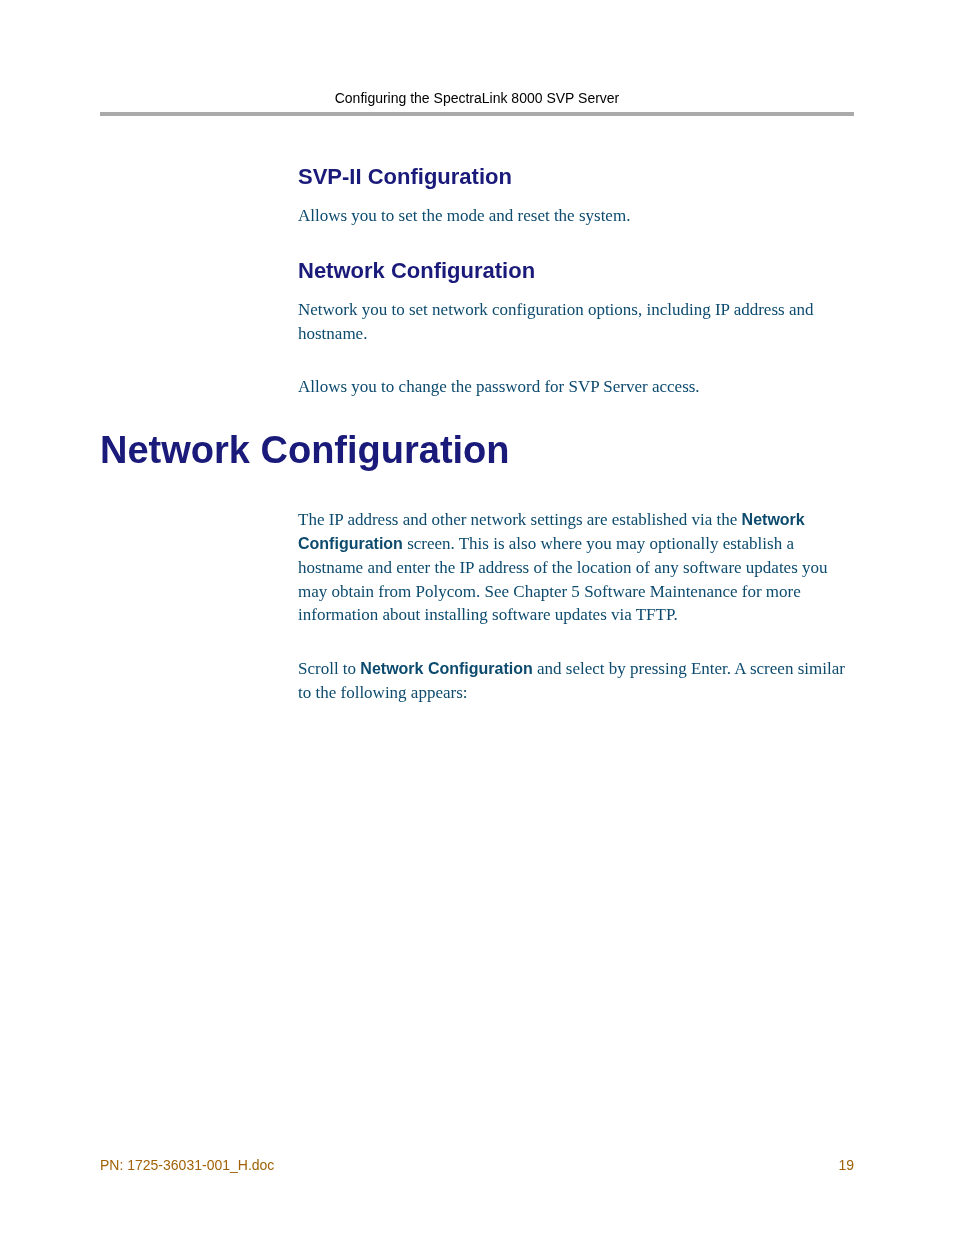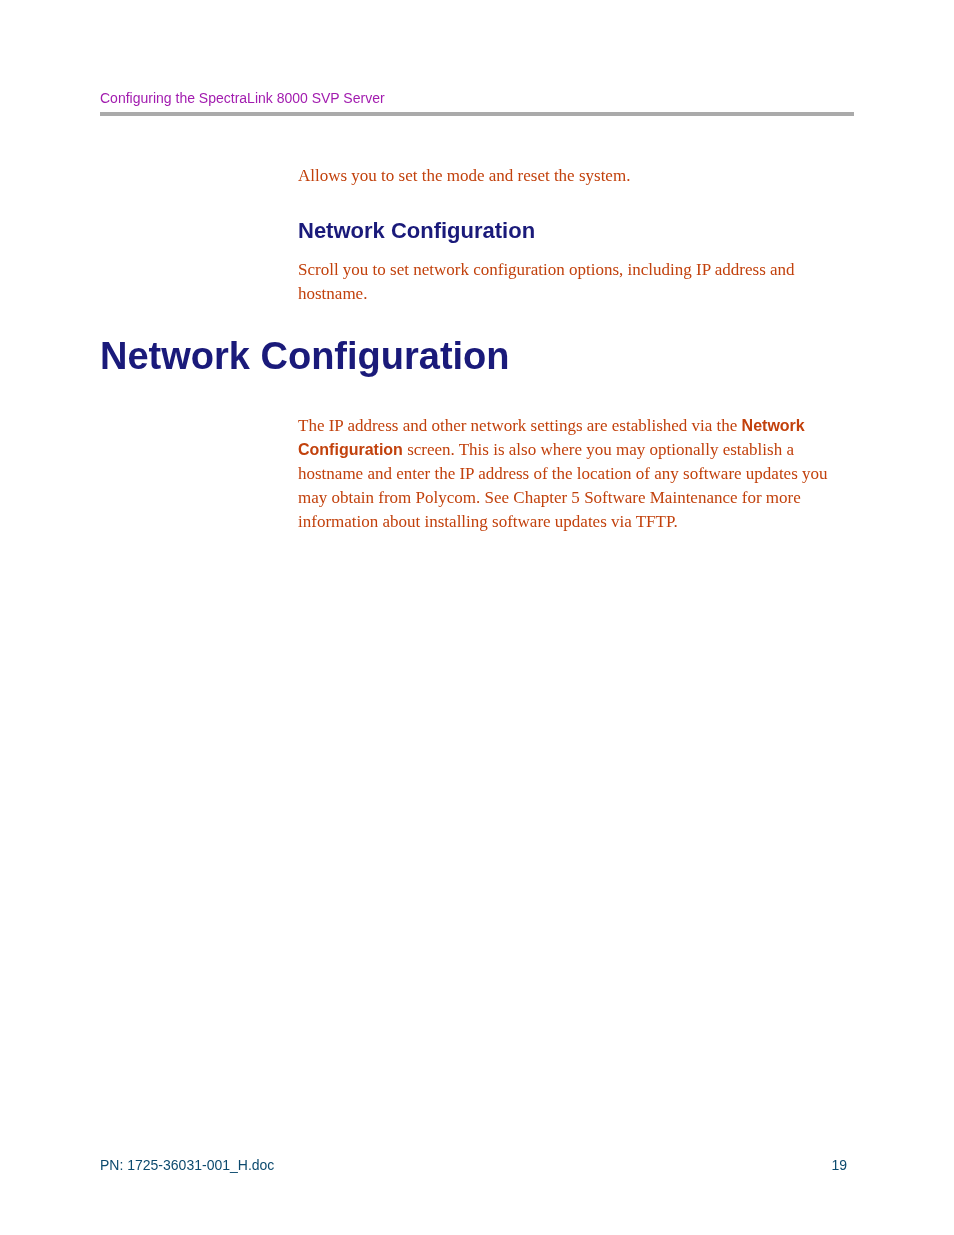--- a/index.html
+++ b/index.html
@@ -12,45 +12,45 @@
       height: 1235px;
       background: #ffffff;
       font-family: "Palatino Linotype", "Book Antiqua", Palatino, serif;
       color: #000000;
       position: relative;
     }
     .page {
       padding: 90px 100px 0 100px;
     }
     .header-right {
-      text-align: left;
+      text-align: center;
       font-family: "Trebuchet MS", "Lucida Sans Unicode", sans-serif;
       font-size: 14px;
-      color: #a21caf;
+      color: #000000;
       margin-bottom: 6px;
     }
     .header-rule {
       border: none;
       border-top: 4px solid #aaaaaa;
       margin-bottom: 48px;
     }
     .content-indent {
       margin-left: 198px;
     }
     .subheading {
       font-family: "Trebuchet MS", "Lucida Sans Unicode", sans-serif;
       font-size: 22px;
       font-weight: bold;
       color: #1a1a7a;
       margin-bottom: 14px;
     }
     .body-text {
       font-size: 17px;
       line-height: 1.4;
-      color: #c2410c;
+      color: #0c4a6e;
       margin-bottom: 30px;
     }
     .main-heading {
       font-family: "Trebuchet MS", "Lucida Sans Unicode", sans-serif;
       font-size: 38px;
       font-weight: bold;
       color: #1a1a7a;
       margin-top: 30px;
       margin-bottom: 36px;
       margin-left: 0;
@@ -59,49 +59,54 @@
       font-family: "Trebuchet MS", "Lucida Sans Unicode", sans-serif;
       font-weight: bold;
       font-size: 16px;
     }
     .italic-inline {
     }
     .footer {
       position: absolute;
       bottom: 62px;
       left: 100px;
-      right: 107px;
+      right: 100px;
       display: flex;
       justify-content: space-between;
       font-family: "Trebuchet MS", "Lucida Sans Unicode", sans-serif;
       font-size: 14px;
-      color: #0c4a6e;
+      color: #a16207;
     }
   </style>
 </head>
 <body>
 
 <div class="page">
   <div class="header-right">Configuring the SpectraLink 8000 SVP Server</div>
   <hr class="header-rule">
 
   <div class="content-indent">
+    <div class="subheading">SVP-II Configuration</div>
     <div class="body-text">Allows you to set the mode and reset the system.</div>
 
     <div class="subheading">Network Configuration</div>
-    <div class="body-text">Scroll you to set network configuration options, including IP address and hostname.</div>
+    <div class="body-text">Network you to set network configuration options, including IP address and hostname.</div>
 
+    <div class="body-text">Allows you to change the password for SVP Server access.</div>
   </div>
 
   <div class="main-heading">Network Configuration</div>
 
   <div class="content-indent">
     <div class="body-text">
       <span>The IP address and other network settings are established via the </span><span class="bold-inline">Network Configuration</span><span> screen. This is also where you may optionally establish a hostname and enter the IP address of the location of any software updates you may obtain from Polycom. See Chapter 5 </span><span class="italic-inline">Software Maintenance</span><span> for more information about installing software updates via TFTP.</span>
     </div>
 
+    <div class="body-text">
+      <span>Scroll to </span><span class="bold-inline">Network Configuration</span><span> and select by pressing Enter. A screen similar to the following appears:</span>
+    </div>
   </div>
 </div>
 
 <div class="footer">
   <span>PN: 1725-36031-001_H.doc</span>
   <span>19</span>
 </div>
 
 </body></html>

